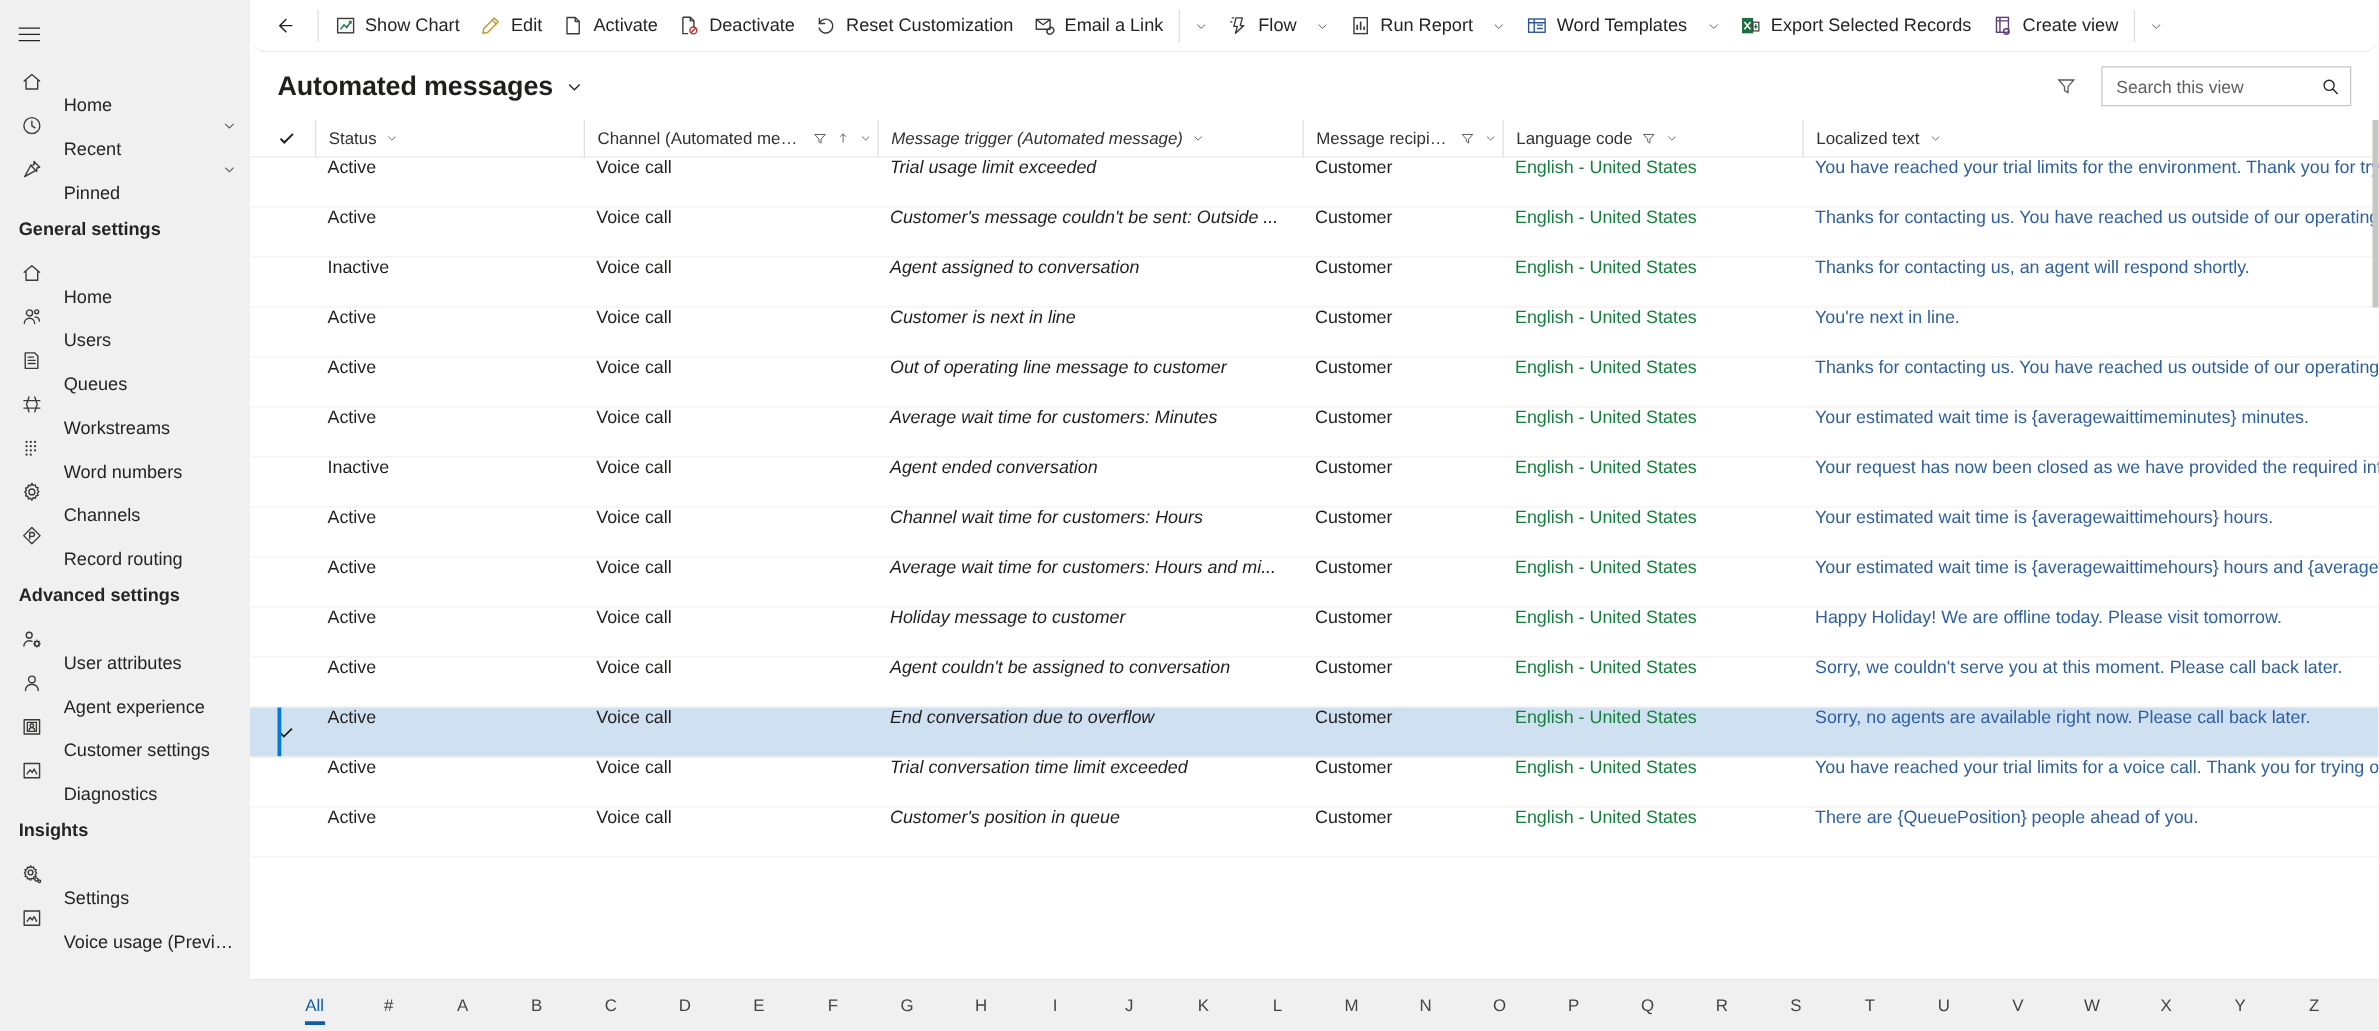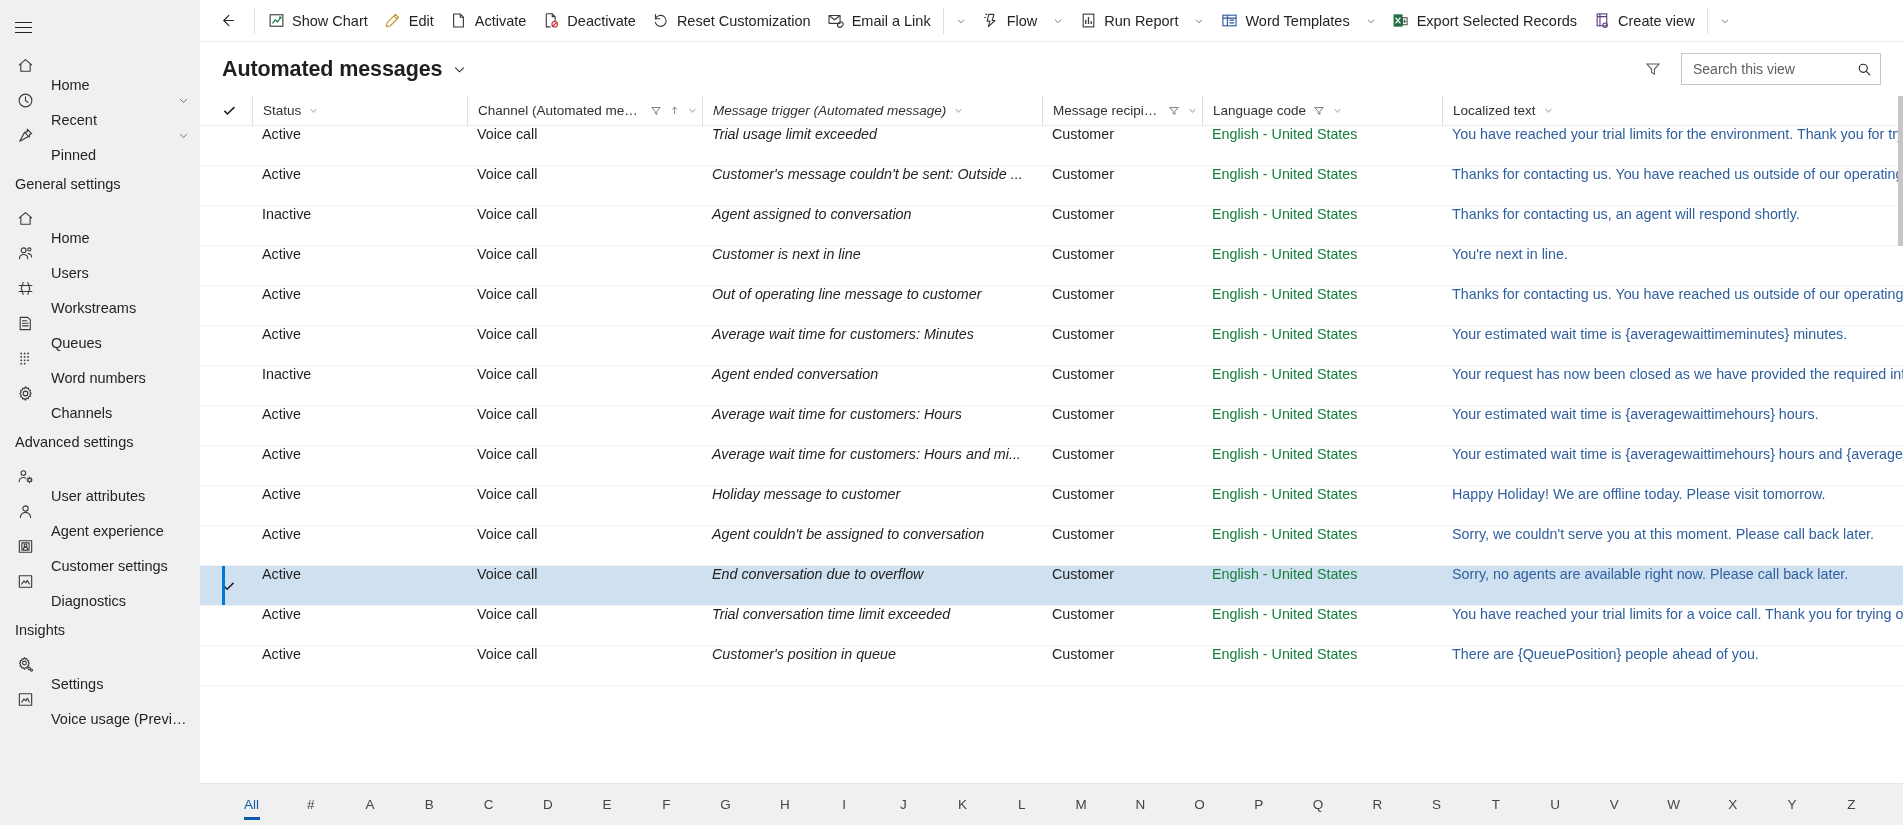--- a/index.html
+++ b/index.html
@@ -42,36 +42,36 @@
   .nav-icon {
     width: 20px; height: 20px; flex: 0 0 20px;
     display: flex; align-items: center; justify-content: center;
     margin-right: 16px;
   }
   .nav-icon svg { width: 17px; height: 17px; display: block; }
   .nav-label { white-space: nowrap; overflow: hidden; text-overflow: ellipsis; margin-top: 39px; }
   .nav-chevron { margin-left: auto; display: flex; align-items: center; }
   .nav-chevron svg { width: 13px; height: 13px; }
   .nav-group-title {
-    font-size: 14.5px; font-weight: normal; color: #242424;
+    font-size: 14.5px; font-weight: bold; color: #242424;
     padding: 0 0 0 15px; height: 34px; display: flex; align-items: center;
     margin-top: 14px;
   }
 
   
   #main { flex: 1 1 auto; display: flex; flex-direction: column; height: 825px; min-width: 0; background:#fff; }
 
   
   #cmdbar {
     height: 42px; flex: 0 0 42px;
     display: flex; align-items: center;
     background: #ffffff;
     border-bottom: 1px solid #edebe9;
     padding-left: 10px;
-    white-space: nowrap; overflow: hidden;
+    white-space: nowrap; overflow: hidden; border-radius: 13px;
   }
   .back-btn {
     width: 34px; height: 34px; display: flex; align-items: center; justify-content: center;
     cursor: pointer; flex: 0 0 34px; margin-right: 6px;
   }
   .back-btn svg { width: 17px; height: 17px; }
   .cmd-sep { width: 1px; height: 26px; background: #e1dfdd; margin: 0 4px; flex: 0 0 1px; }
   .cmd-btn {
     display: flex; align-items: center; height: 34px;
     padding: 0 8px; cursor: pointer; font-size: 14.5px; color: #242424;
@@ -259,34 +259,34 @@
               <path d="M2.3 13c0-2.3 1.7-4 3.9-4s3.9 1.7 3.9 4"></path>
               <circle cx="11.6" cy="4.2" r="1.5"></circle>
               <path d="M10.4 8.2c1.9-.3 3.3 1.1 3.3 3"></path>
             </svg>
           </span>
           <span class="nav-label">Users</span>
         </div>
         <div class="nav-item">
           <span class="nav-icon">
             <svg viewBox="0 0 16 16" fill="none" stroke="#3b3a39" stroke-width="1.05" stroke-linejoin="round" stroke-linecap="round">
+              <path d="M3 2.2h7.2l2.3 2.3v9.3H3z"></path>
+              <path d="M5.2 5.4h4M5.2 7.8h5.3M5.2 10.2h5.3"></path>
+            </svg>
+          </span>
+          <span class="nav-label">Queues</span>
+        </div>
+        <div class="nav-item">
+          <span class="nav-icon">
+            <svg viewBox="0 0 16 16" fill="none" stroke="#3b3a39" stroke-width="1.05" stroke-linejoin="round" stroke-linecap="round">
               <path d="M2 5.2h12M2 10.8h12"></path>
               <path d="M5.8 2.4L4 8l1.8 5.6M10.2 2.4L12 8l-1.8 5.6"></path>
             </svg>
           </span>
           <span class="nav-label">Workstreams</span>
-        </div>
-        <div class="nav-item">
-          <span class="nav-icon">
-            <svg viewBox="0 0 16 16" fill="none" stroke="#3b3a39" stroke-width="1.05" stroke-linejoin="round" stroke-linecap="round">
-              <path d="M3 2.2h7.2l2.3 2.3v9.3H3z"></path>
-              <path d="M5.2 5.4h4M5.2 7.8h5.3M5.2 10.2h5.3"></path>
-            </svg>
-          </span>
-          <span class="nav-label">Queues</span>
         </div>
         <div class="nav-item">
           <span class="nav-icon">
             <svg viewBox="0 0 16 16" fill="#3b3a39">
               <circle cx="4" cy="3.3" r=".85"></circle>
               <circle cx="7.2" cy="3.3" r=".85"></circle>
               <circle cx="10.4" cy="3.3" r=".85"></circle>
               <circle cx="4" cy="6.5" r=".85"></circle>
               <circle cx="7.2" cy="6.5" r=".85"></circle>
               <circle cx="10.4" cy="6.5" r=".85"></circle>
@@ -301,20 +301,29 @@
         </div>
         <div class="nav-item">
           <span class="nav-icon">
             <svg viewBox="0 0 16 16" fill="none" stroke="#3b3a39" stroke-width="1.05" stroke-linejoin="round" stroke-linecap="round">
               <circle cx="8" cy="8" r="2.2"></circle>
               <path d="M8 1.6l.9 1.5 1.7-.4.4 1.7 1.7.5-.6 1.6 1.2 1.3-1.2 1.2.6 1.6-1.7.5-.4 1.7-1.7-.4L8 14.3l-.9-1.5-1.7.4-.4-1.7-1.7-.5.6-1.6L2.7 8.1l1.2-1.3-.6-1.6 1.7-.5.4-1.7 1.7.4z"></path>
             </svg>
           </span>
           <span class="nav-label">Channels</span>
         </div>
+        <div class="nav-item">
+          <span class="nav-icon">
+            <svg viewBox="0 0 16 16" fill="none" stroke="#3b3a39" stroke-width="1.05" stroke-linejoin="round" stroke-linecap="round">
+              <path d="M8 1.8L14.2 8 8 14.2 1.8 8z"></path>
+              <path d="M6.4 10.4V5.6h2a1.5 1.5 0 110 3h-2"></path>
+            </svg>
+          </span>
+          <span class="nav-label">Record routing</span>
+        </div>
         <div class="nav-group-title">Advanced settings</div>
         <div class="nav-item">
           <span class="nav-icon">
             <svg viewBox="0 0 16 16" fill="none" stroke="#3b3a39" stroke-width="1.05" stroke-linejoin="round" stroke-linecap="round">
               <circle cx="6" cy="4.8" r="2.2"></circle>
               <path d="M2 13c0-2.3 1.8-4 4-4 .8 0 1.5.2 2.1.5"></path>
               <circle cx="11.8" cy="11.2" r="1.7"></circle>
               <path d="M11.8 8.6v.8M11.8 13v.8M9.4 11.2h.7M13.5 11.2h.7M10.1 9.5l.5.5M13 12.4l.5.5M13.5 9.5l-.5.5M10.6 12.4l-.5.5"></path>
             </svg>
           </span>
@@ -687,21 +696,21 @@
             <span class="cell c-channel">Voice call</span>
             <span class="cell c-trigger">Agent ended conversation</span>
             <span class="cell c-recip">Customer</span>
             <span class="cell c-lang link">English - United States</span>
             <span class="cell c-loc loc">Your request has now been closed as we have provided the required information.</span>
           </div>
           <div class="row">
             <span class="rowcheck"></span>
             <span class="cell c-status">Active</span>
             <span class="cell c-channel">Voice call</span>
-            <span class="cell c-trigger">Average wait time for customers: Hours</span>
+            <span class="cell c-trigger">Channel wait time for customers: Hours</span>
             <span class="cell c-recip">Customer</span>
             <span class="cell c-lang link">English - United States</span>
             <span class="cell c-loc loc">Your estimated wait time is {averagewaittimehours} hours.</span>
           </div>
           <div class="row">
             <span class="rowcheck"></span>
             <span class="cell c-status">Active</span>
             <span class="cell c-channel">Voice call</span>
             <span class="cell c-trigger">Average wait time for customers: Hours and mi...</span>
             <span class="cell c-recip">Customer</span>

